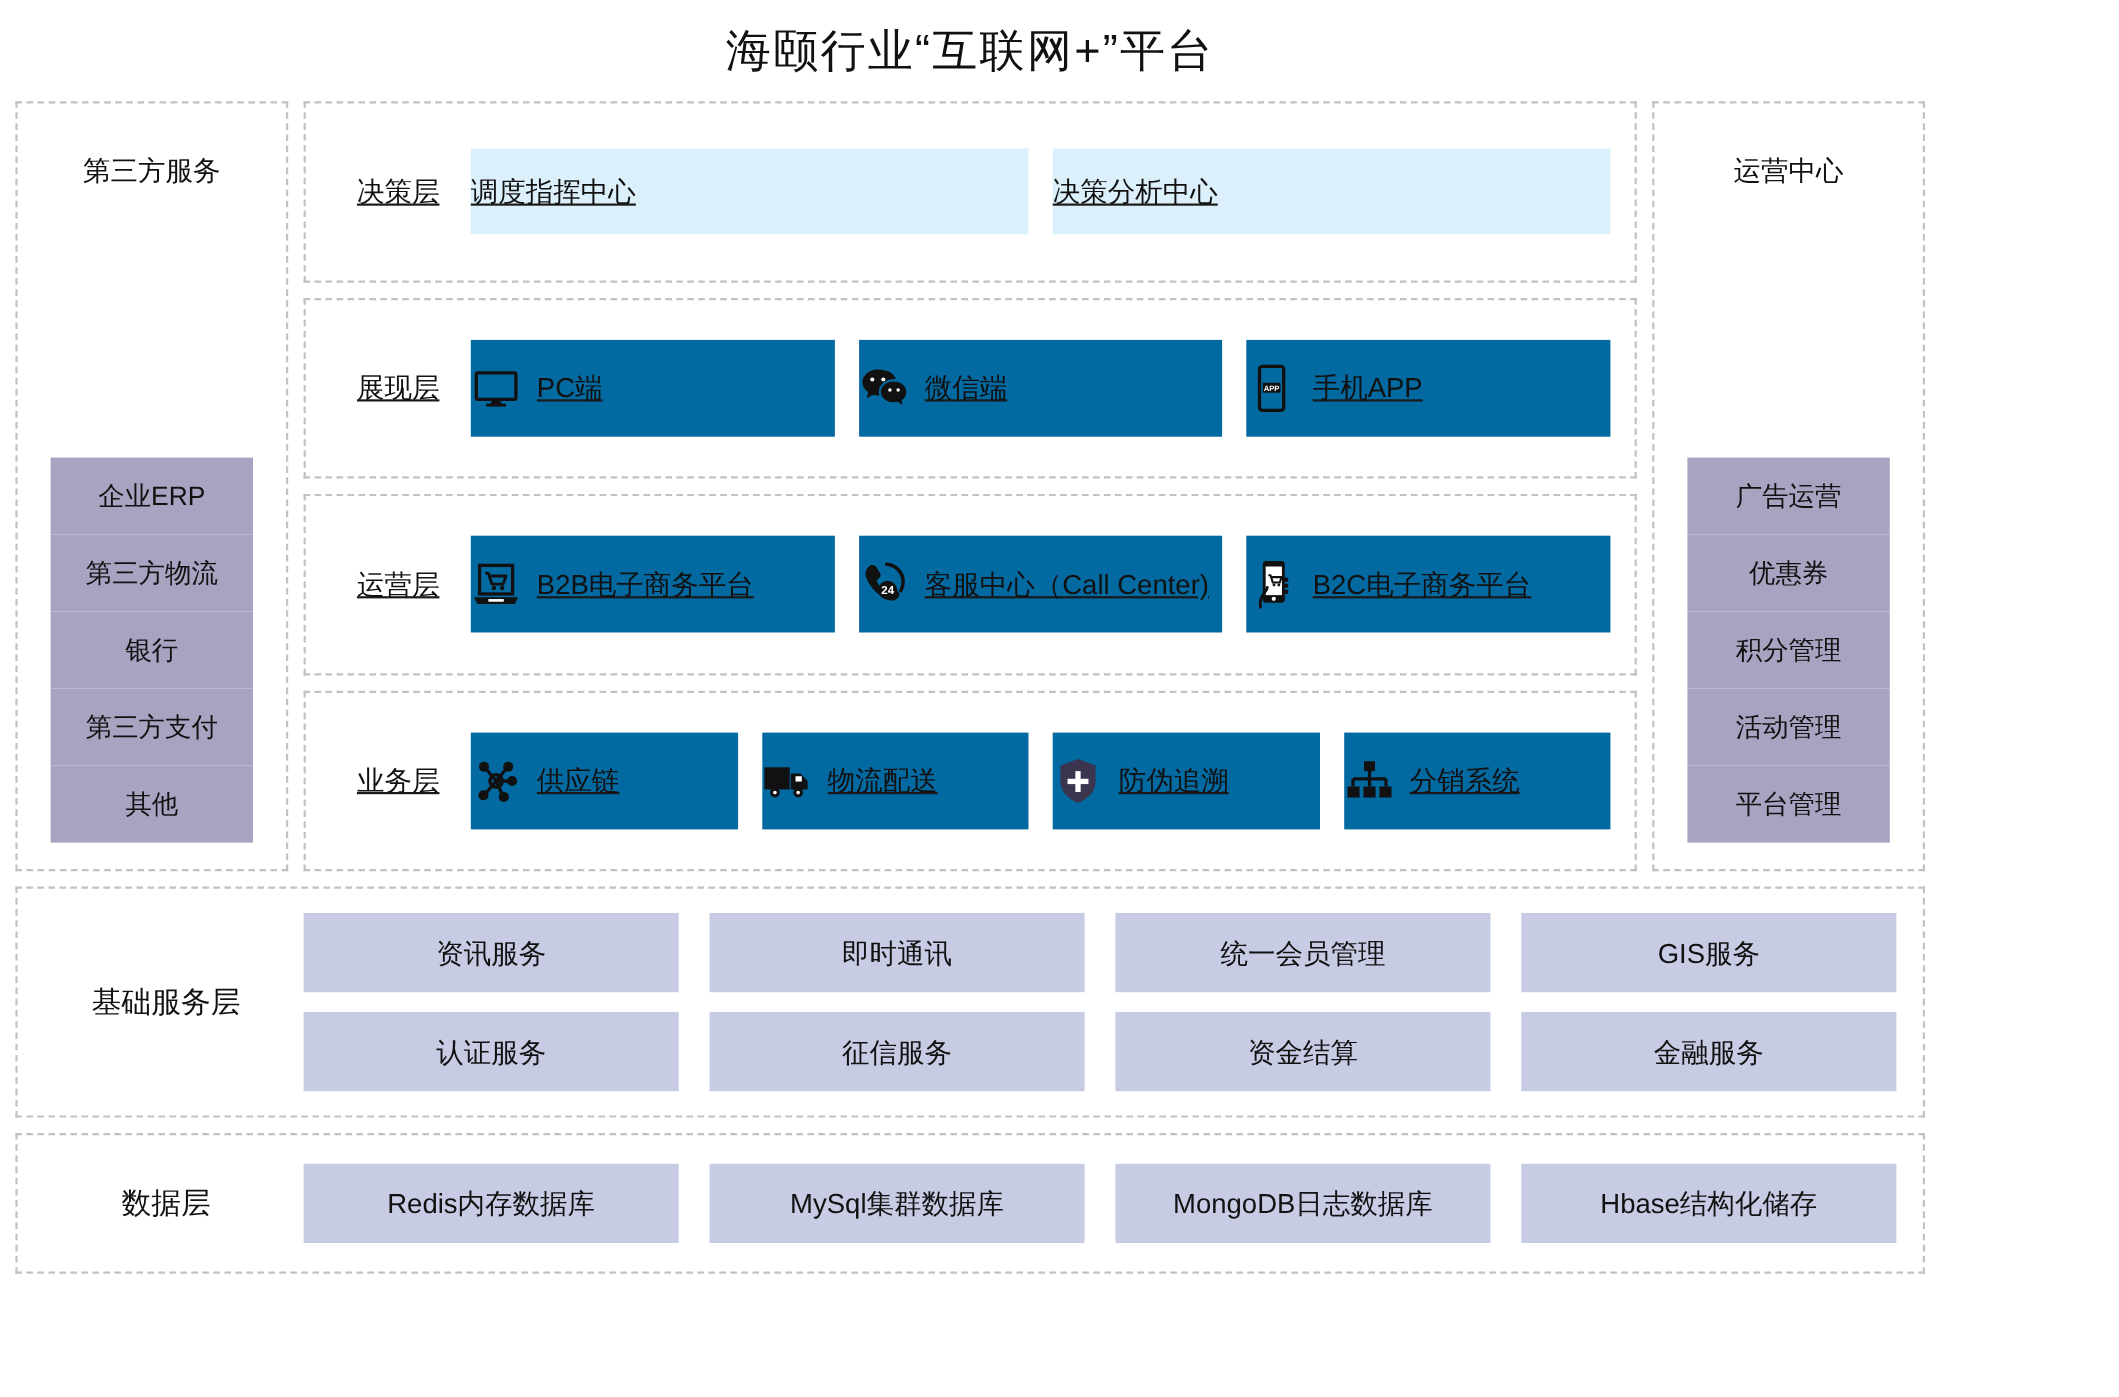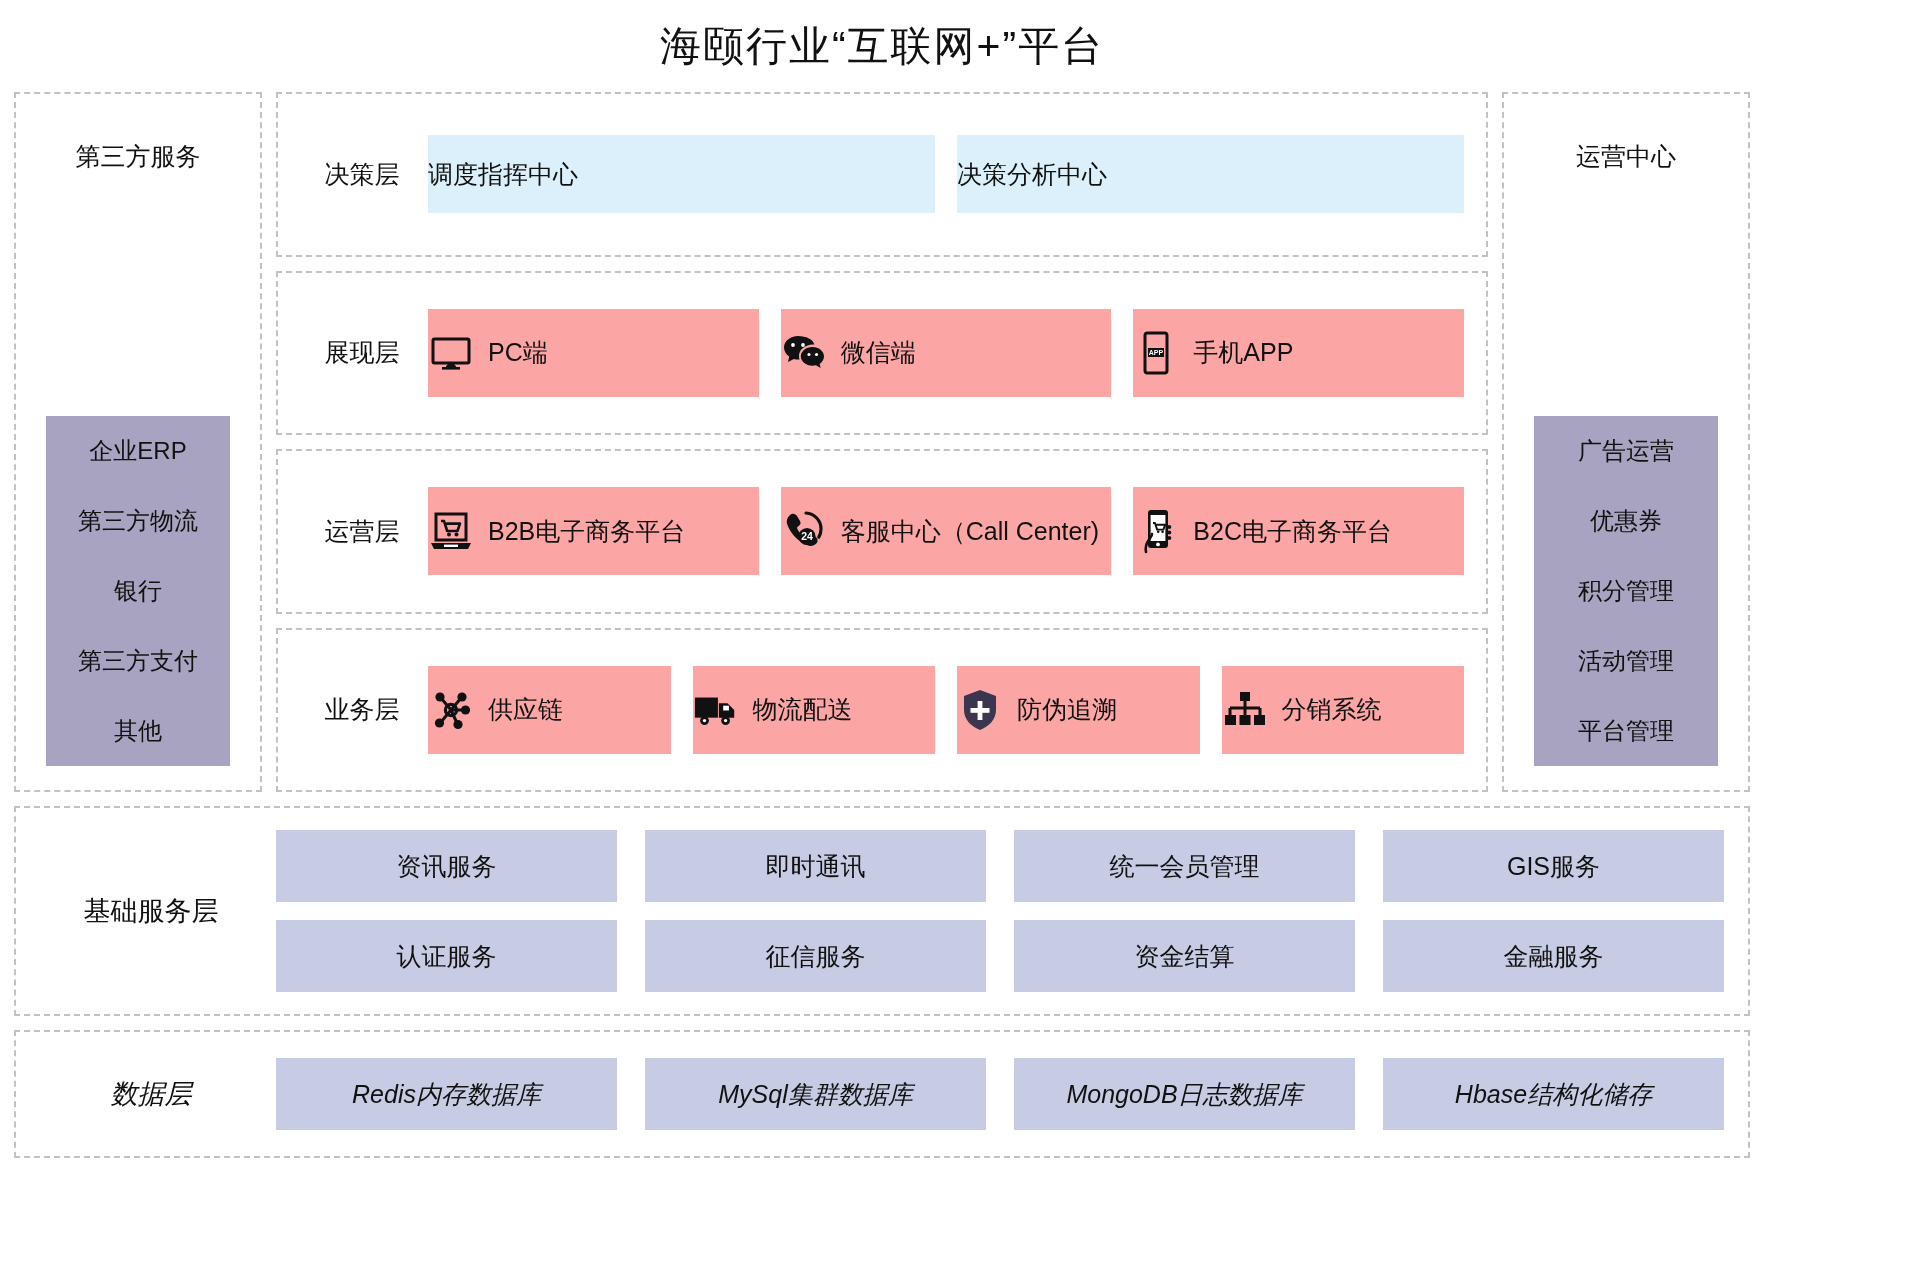--- a/index.html
+++ b/index.html
@@ -88,20 +88,21 @@
     white-space: nowrap;
   }
 
   
   .center-col {
     flex: 1 1 auto;
     display: flex;
     flex-direction: column;
     gap: 14px;
     min-width: 0;
+    text-decoration: underline;
   }
 
   .layer-band {
     flex: 1 1 0;
     display: flex;
     align-items: center;
     padding: 0 22px 0 18px;
     box-sizing: border-box;
     min-height: 0;
   }
@@ -124,21 +125,21 @@
     flex: 1 1 0;
     display: flex;
     align-items: center;
     gap: 14px;
     font-size: 25px;
     color: #111;
     white-space: nowrap;
     min-width: 0;
   }
   .card.blue { background: #dcf0fb; height: 78px; }
-  .card.pink { background: #fca5a5; height: 88px; }
+  .card.pink { background: #0369a1; height: 88px; }
 
   .ico {
     width: 46px;
     height: 46px;
     flex: 0 0 46px;
     display: flex;
     align-items: center;
     justify-content: center;
   }
   .ico svg { display: block; }
@@ -408,21 +409,21 @@
       </div>
       <div class="bottom-row">
         <div class="blue-chip">认证服务</div>
         <div class="blue-chip">征信服务</div>
         <div class="blue-chip">资金结算</div>
         <div class="blue-chip">金融服务</div>
       </div>
     </div>
   </div>
 
-  <div class="bottom-region dashed mt14" style="height:128px;font-style:italic;">
+  <div class="bottom-region dashed mt14" style="height:128px;">
     <div class="bottom-label">数据层</div>
     <div class="bottom-grid">
       <div class="bottom-row">
         <div class="blue-chip">Redis内存数据库</div>
         <div class="blue-chip">MySql集群数据库</div>
         <div class="blue-chip">MongoDB日志数据库</div>
         <div class="blue-chip">Hbase结构化储存</div>
       </div>
     </div>
   </div>

